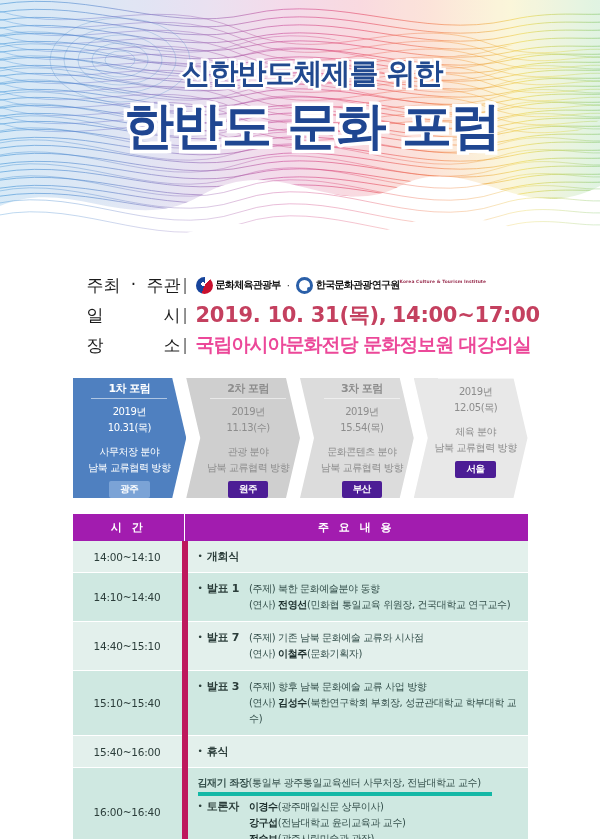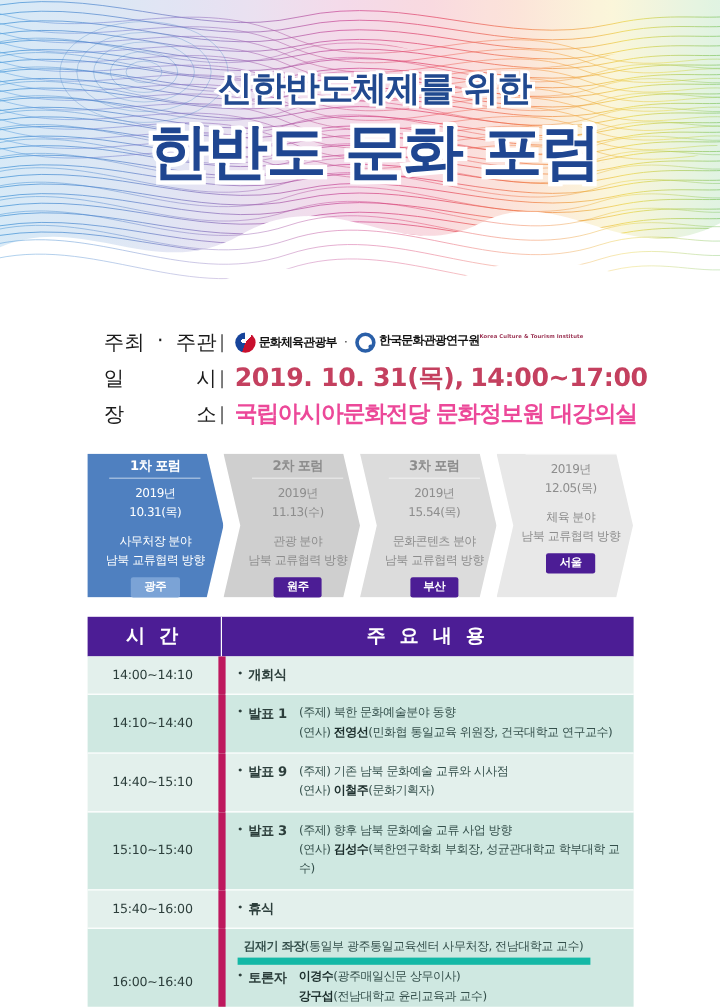--- a/index.html
+++ b/index.html
@@ -187,23 +187,23 @@
   .stage .inner-pad { padding-left: 10px; width: 100%; }
 
   
   .sched {
     margin: 16px auto 0;
     width: 455px;
     border-collapse: collapse;
     table-layout: fixed;
   }
   .sched th {
-    background: #4c1d95;
+    background: #a21caf;
     color: #ffffff;
-    font-size: 16px;
+    font-size: 11px;
     font-weight: bold;
     letter-spacing: 3px;
     padding: 6px 0;
     border-right: 1px solid #ffffff;
   }
   .sched th:last-child { border-right: none; }
   .sched td {
     border-bottom: 1px solid #ffffff;
     border-right: 6px solid #be185d;
     font-size: 10.5px;
@@ -221,22 +221,22 @@
   .content-cell { padding: 8px 0 8px 10px; }
   .item-line { display: flex; align-items: flex-start; gap: 4px; }
   .bullet { font-size: 9px; line-height: 14px; color: #2c3e3b; }
   .item-label { font-weight: bold; font-size: 11px; white-space: nowrap; letter-spacing:-0.3px;}
   .item-body { margin-left: 6px; }
   .sub-line { font-size: 10px; line-height: 1.6; letter-spacing: -0.4px; color:#35504c; }
   .sub-line b { color: #1c2e2c; }
   .panel-block { display:flex; flex-direction:column; }
   .chair-line {
     font-size: 10px; letter-spacing: -0.4px; color:#35504c;
-    padding-bottom: 2px; border-bottom: 6px solid #14b8a6;
-    margin-bottom: 3px; width: 294px; text-align: center;
+    padding-bottom: 2px; border-bottom: 4px solid #14b8a6;
+    margin-bottom: 3px; width: 294px;
   }
   .panel-row { display: flex; align-items: flex-start; gap: 4px; }
   .panel-list { display: flex; flex-direction: column; }
 </style>
 </head>
 <body>
 
 <div class="hero">
   <svg class="hero-waves" viewBox="0 0 600 262" preserveAspectRatio="none">
     <defs>
@@ -517,21 +517,21 @@
           </span>
         </div>
       </td>
     </tr>
 
     <tr class="odd">
       <td class="time-cell">14:40~15:10</td>
       <td class="content-cell">
         <div class="item-line">
           <span class="bullet">•</span>
-          <span class="item-label">발표 9</span>
+          <span class="item-label">발표 7</span>
           <span class="item-body">
             <div class="sub-line">
               <span>(주제)</span><span> 기존 남북 문화예술 교류와 시사점</span>
             </div>
             <div class="sub-line">
               <span>(연사)</span>
               <b>이철주</b><span>(문화기획자)</span>
             </div>
           </span>
         </div>

